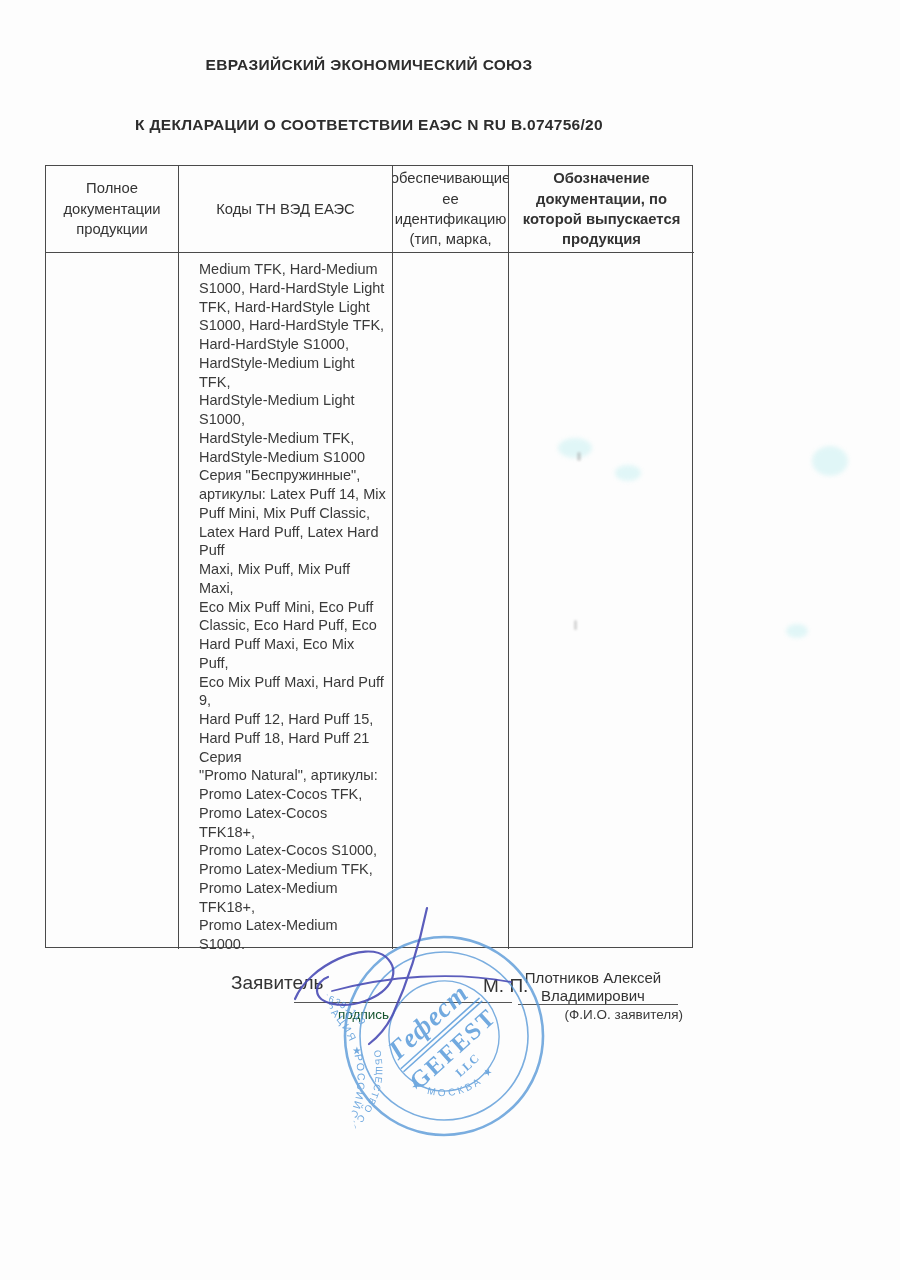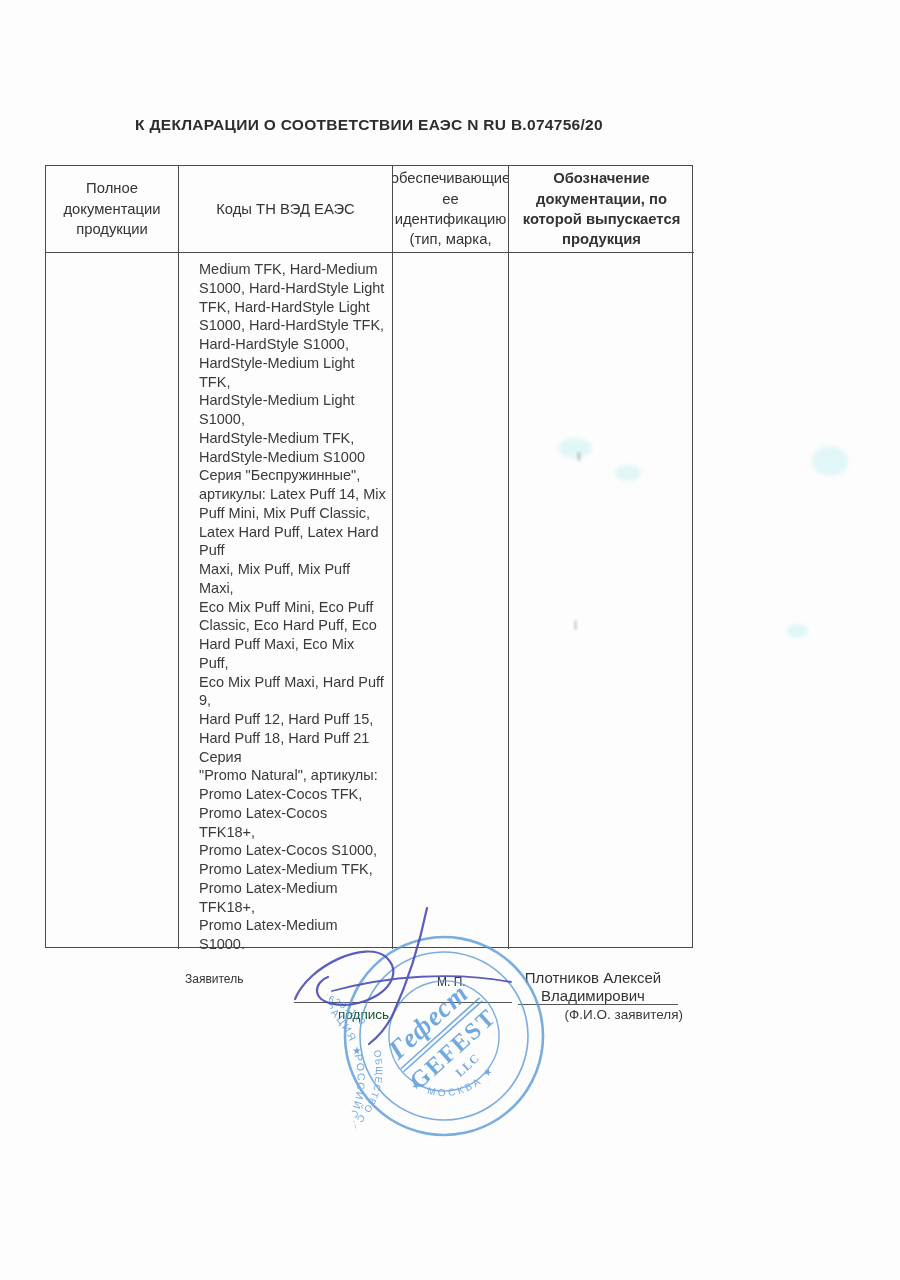--- a/index.html
+++ b/index.html
@@ -44,21 +44,21 @@
     color:#333;
     padding:4px 8px;
   }
   .td{padding:7px 6px 0 8px;margin-left:12px;}
   .product-text{
     font-size:14.5px;line-height:18.75px;
     white-space:pre-wrap;
     color:#3a3a3a;
   }
 
-  .footer-label{position:absolute;font-size:12px;color:#333;}
+  .footer-label{position:absolute;font-size:19px;color:#333;margin-left:46px;}
   .sig-line{position:absolute;border-top:1.5px solid #555;height:0;}
   .small-caption{position:absolute;font-size:13.5px;color:#14532d;}
   .name-block{
     position:absolute;left:503px;top:969px;width:180px;
     text-align:center;font-size:15px;line-height:18px;color:#333;
   }
   .name-caption{
     position:absolute;left:503px;top:1007px;width:180px;
     text-align:right;font-size:13.5px;color:#3a3a3a;
   }
@@ -69,20 +69,21 @@
 
   .artifact{position:absolute;border-radius:50%;filter:blur(2px);}
   .a-cyan{background:#bfeef0;opacity:.45;}
   .a-gray{background:#9a9a9a;filter:blur(1px);opacity:.4;border-radius:2px;}
 </style>
 </head>
 <body>
 
 <div class="page">
 
+  <div class="title t1">ЕВРАЗИЙСКИЙ ЭКОНОМИЧЕСКИЙ СОЮЗ</div>
   <div class="title t3">К ДЕКЛАРАЦИИ О СООТВЕТСТВИИ ЕАЭС N RU В.074756/20</div>
 
   <div class="tbl">
     <div class="cell th">Полное документации продукции</div>
     <div class="cell th">Коды ТН ВЭД ЕАЭС</div>
     <div class="cell th">Сведения о продукции, обеспечивающие ее идентификацию (тип, марка, модель, артикул и др.)</div>
     <div class="cell th">Обозначение документации, по которой выпускается продукция</div>
 
     <div class="cell td"></div>
     <div class="cell td product-text">Medium TFK, Hard-Medium

